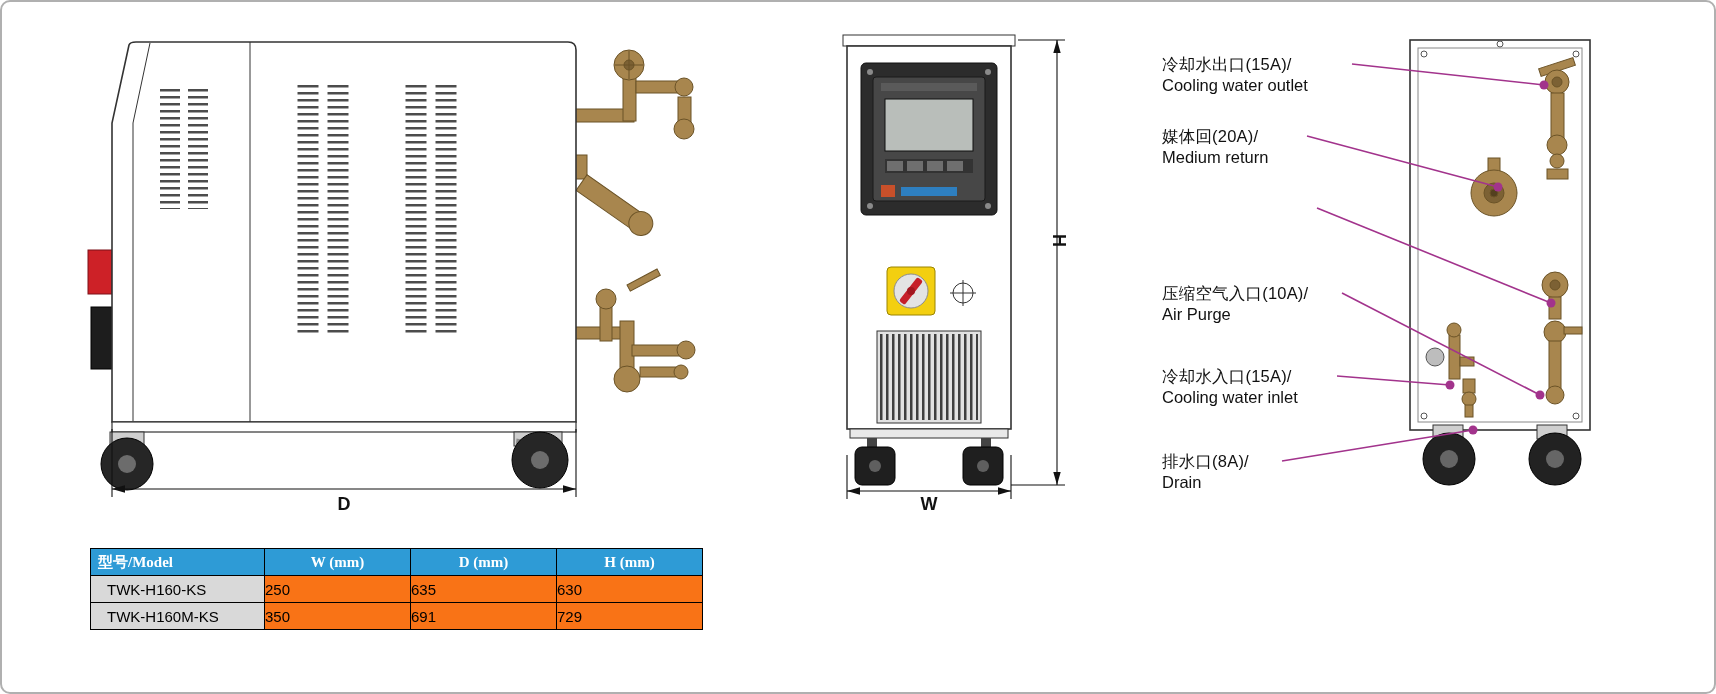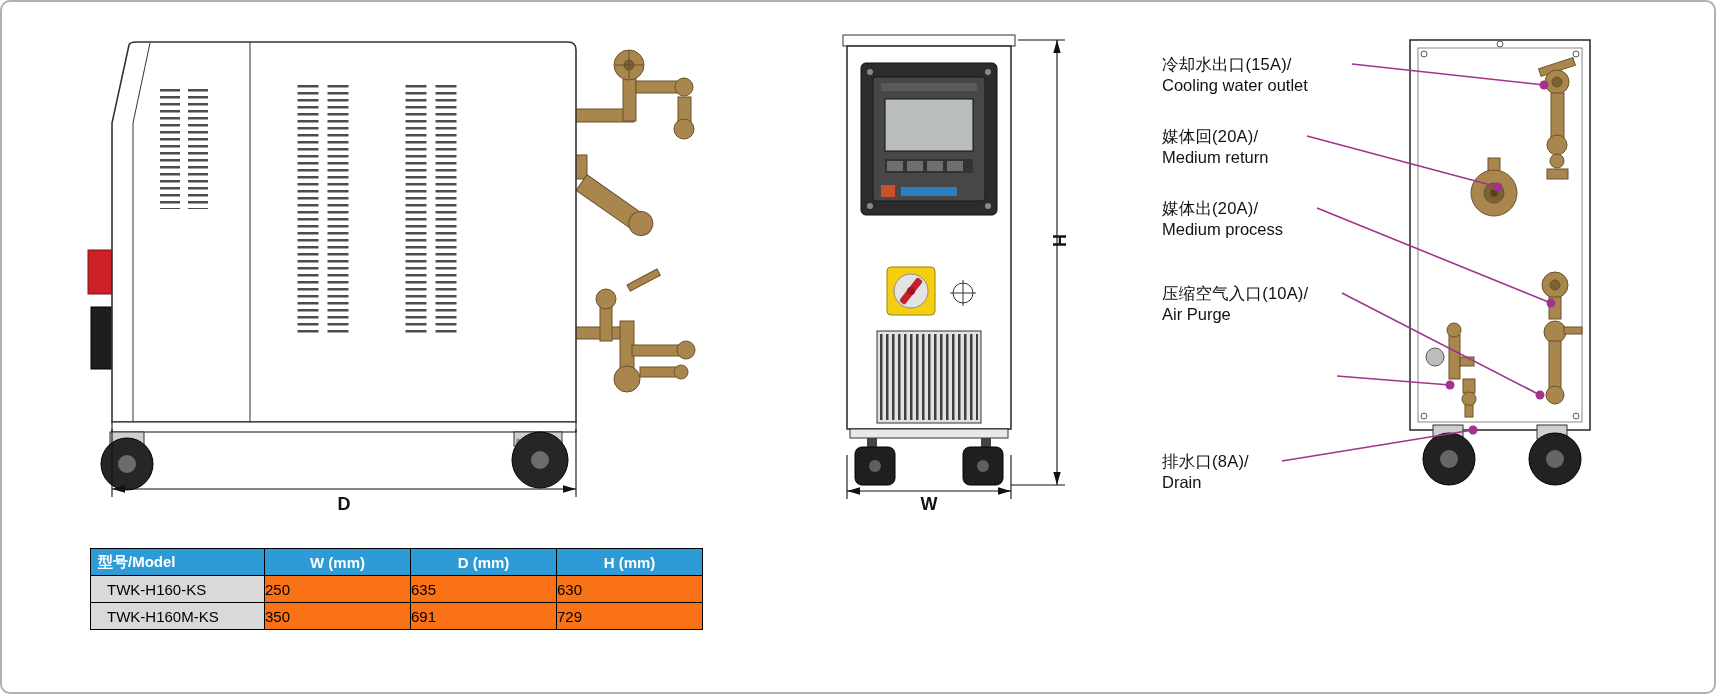--- a/index.html
+++ b/index.html
@@ -24,21 +24,21 @@
   
   .brass-fill { fill:var(--brass,#A8864E); stroke:#6B5327; stroke-width:1; }
   .red-part   { fill:var(--accent-red,#CD2127); stroke:#7C1118; }
   .yellow-part{ fill:var(--switch-yellow,#F3CF10); stroke:#9A8400; }
 
   
   .dim-table { position:absolute; left:88px; top:546px; border-collapse:collapse; table-layout:fixed;
                font-size:15px; color:#000; z-index:4; }
   .dim-table th, .dim-table td { border:1px solid #000; height:27px; padding:0; overflow:hidden; }
   .dim-table th.model, .dim-table td.model { text-align:left; padding-left:7px; }
-  .dim-table thead th { background:var(--table-header-bg,#2E9BD6); color:#fff; font-weight:700; }
+  .dim-table thead th { background:var(--table-header-bg,#2E9BD6); color:#fff; font-weight:700;font-family:Liberation Serif, serif; }
   .dim-table td { background:#f97316; }
   .dim-table td.model { background:var(--model-cell-bg,#D9D9D9);padding-left:16px; }
 </style>
 </head>
 <body>
 
 <div class="canvas">
 
   <svg class="abs" style="left:80px;top:25px" width="640" height="500" viewBox="0 0 640 500">
 
@@ -254,27 +254,27 @@
   </svg>
 
   <div class="conn" style="top:52px">
     <div class="zh">冷却水出口(15A)/</div>
     <div class="en">Cooling water outlet</div>
   </div>
   <div class="conn" style="top:124px">
     <div class="zh">媒体回(20A)/</div>
     <div class="en">Medium return</div>
   </div>
-  <div class="conn" style="top:196px">
-    <div class="zh">媒体出(20A)/</div>
-    <div class="en">Medium process</div>
-  </div>
   <div class="conn" style="top:281px">
     <div class="zh">压缩空气入口(10A)/</div>
     <div class="en">Air Purge</div>
+  </div>
+  <div class="conn" style="top:364px">
+    <div class="zh">冷却水入口(15A)/</div>
+    <div class="en">Cooling water inlet</div>
   </div>
   <div class="conn" style="top:449px">
     <div class="zh">排水口(8A)/</div>
     <div class="en">Drain</div>
   </div>
 
   <table class="dim-table">
     <colgroup>
       <col style="width:174px">
         <col style="width:146px">

